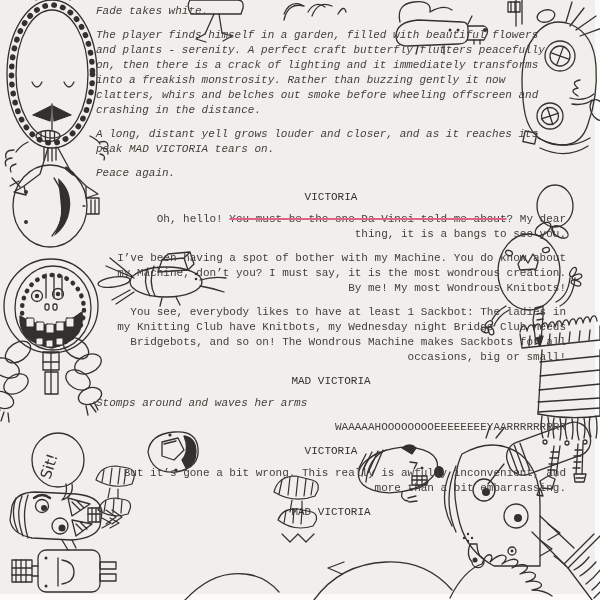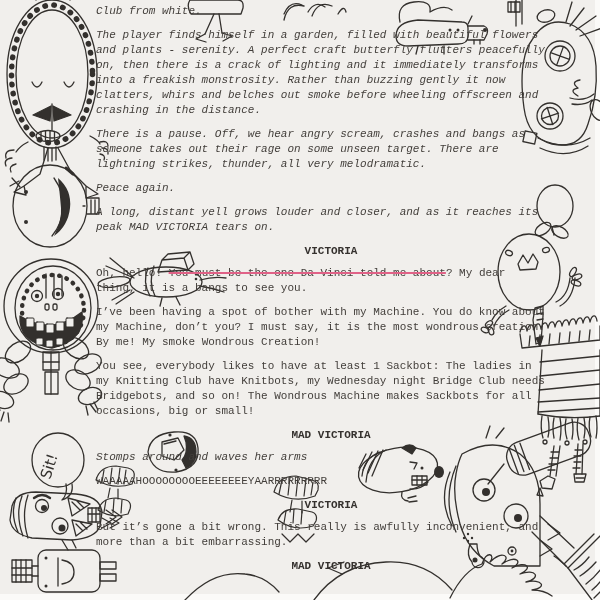--- a/index.html
+++ b/index.html
@@ -10,23 +10,23 @@
   }
   .edge-right{position:absolute;right:0;top:0;width:5px;height:100%;background:#fbfaf8;}
   .edge-bottom{position:absolute;bottom:0;left:0;width:100%;height:6px;background:#fbfaf8;}
   .script-column{
     position:absolute;left:96px;right:34px;top:4px;z-index:2;
     font-size:11px;line-height:15px;color:#423e3a;
     white-space:pre-wrap;
   }
   .block{margin:0 0 9px 0;}
   .direction{font-style:italic;text-align:left;}
-  .dialogue{text-align:left;}
-  .shout{text-align:left;}
-  .heading{text-align:center;font-weight:bold;color:#35312e;margin-bottom:7px;}
+  .dialogue{text-align:right;}
+  .shout{text-align:right;}
+  .heading{text-align:center;font-weight:normal;color:#35312e;margin-bottom:7px;}
   .strike{
     text-decoration:line-through;
     text-decoration-color:#e06287;
     text-decoration-thickness:2.2px;
   }
   .em{}
   .doodle{position:absolute;z-index:1;}
   .doodle svg{display:block;overflow:visible;}
 </style>
 </head>
@@ -395,32 +395,30 @@
 
   <div class="doodle" style="left:310px;top:556px">
     <svg width="145" height="44" viewBox="0 0 145 44">
       <g fill="none" stroke="#33302d" stroke-width="1.3" stroke-linecap="round" stroke-linejoin="round">
         <path d="M4 44Q30 8 76 6Q116 4 142 34"></path>
         <path d="M34 6L18 12M18 12L32 18"></path>
       </g>
     </svg>
   </div>
 
-  <div class="script-column"><div class="block direction"><span>Club from white.</span></div><div class="block direction"><span>The player finds himself in a garden, filled with beautiful flowers
+  <div class="script-column"><div class="block direction"><span>Fade takes white.</span></div><div class="block direction"><span>The player finds himself in a garden, filled with beautiful flowers
 and plants - serenity. A perfect craft butterfly flutters peacefully
 on, then there is a crack of lighting and it immediately transforms
 into a freakish monstrosity. Rather than buzzing gently it now
 clatters, whirs and belches out smoke before wheeling offscreen and
-crashing in the distance.</span></div><div class="block direction"><span>There is a pause. Off, we hear angry scream, crashes and bangs as
-someone takes out their rage on some unseen target. There are
-lightning strikes, thunder, all very melodramatic.</span></div><div class="block direction"><span>Peace again.</span></div><div class="block direction"><span>A long, distant yell grows louder and closer, and as it reaches its
-peak MAD VICTORIA tears on.</span></div><div class="block heading"><span>VICTORIA</span></div><div class="block dialogue"><span>Oh, hello! </span><span class="strike">You must be the one Da Vinci told me about</span><span>? My dear
+crashing in the distance.</span></div><div class="block direction"><span>A long, distant yell grows louder and closer, and as it reaches its
+peak MAD VICTORIA tears on.</span></div><div class="block direction"><span>Peace again.</span></div><div class="block heading"><span>VICTORIA</span></div><div class="block dialogue"><span>Oh, hello! </span><span class="strike">You must be the one Da Vinci told me about</span><span>? My dear
 thing, it </span><span class="em">is</span><span> a bangs to see you.</span></div><div class="block dialogue"><span>I’ve been having a spot of bother with my Machine. You do know about
 my Machine, don’t you? I must say, it is the most wondrous creation.
-By me! </span><span class="em">My</span><span> smoke Wondrous Creation!</span></div><div class="block dialogue"><span>You see, everybody likes to have at least 1 Sackbot: The ladies in
+By me! </span><span class="em">My</span><span> most Wondrous Knitbots!</span></div><div class="block dialogue"><span>You see, everybody likes to have at least 1 Sackbot: The ladies in
 my Knitting Club have Knitbots, my Wednesday night Bridge Club needs
 Bridgebots, and so on! The Wondrous Machine makes Sackbots for all
 occasions, big or small!</span></div><div class="block heading"><span>MAD VICTORIA</span></div><div class="block direction"><span>Stomps around and waves her arms</span></div><div class="block shout"><span>WAAAAAHOOOOOOOOEEEEEEEEYAARRRRRRRRR</span></div><div class="block heading"><span>VICTORIA</span></div><div class="block dialogue"><span>But it’s gone a bit wrong. This really is awfully inconvenient, and
 more than a bit embarrassing.</span></div><div class="block heading"><span>MAD VICTORIA</span></div></div>
 
   <div class="edge-right"></div>
   <div class="edge-bottom"></div>
 </div>
 
 </body></html>

